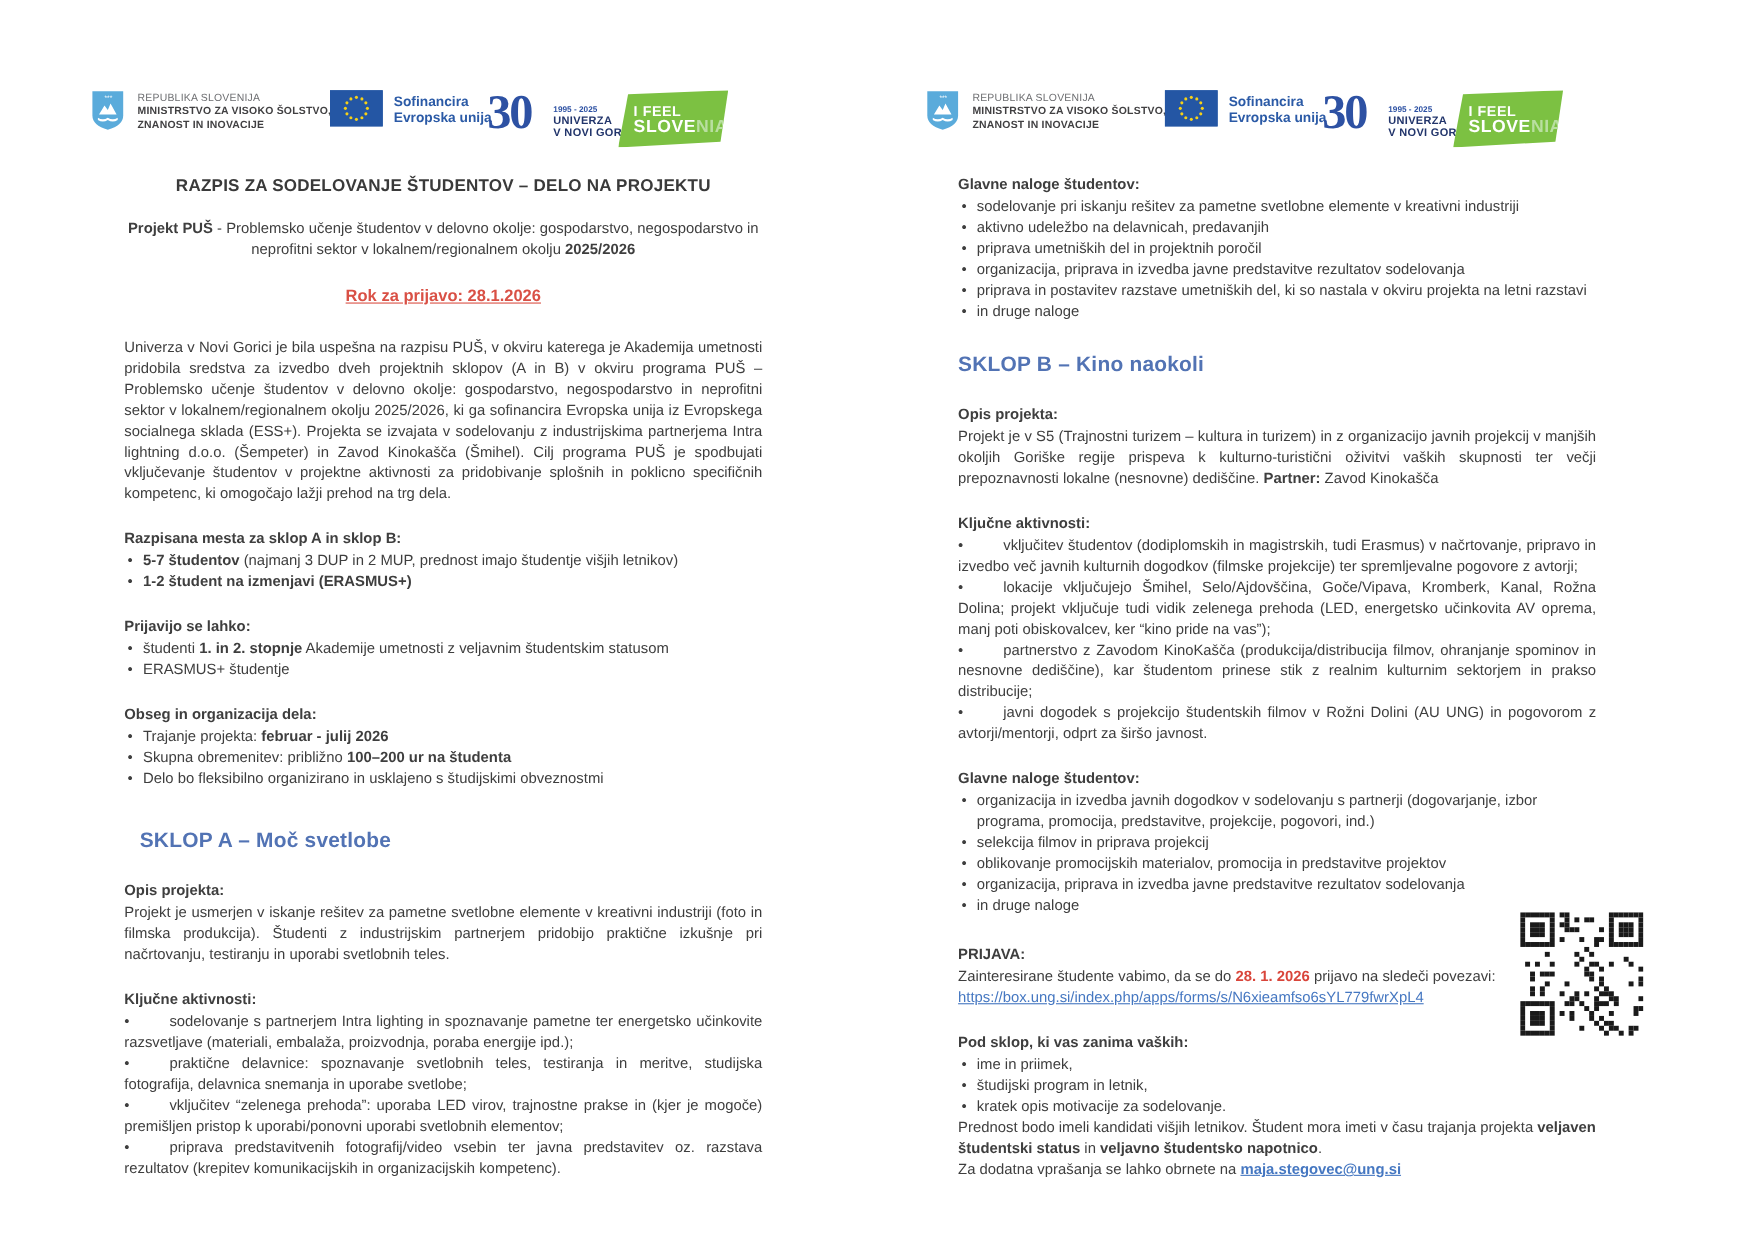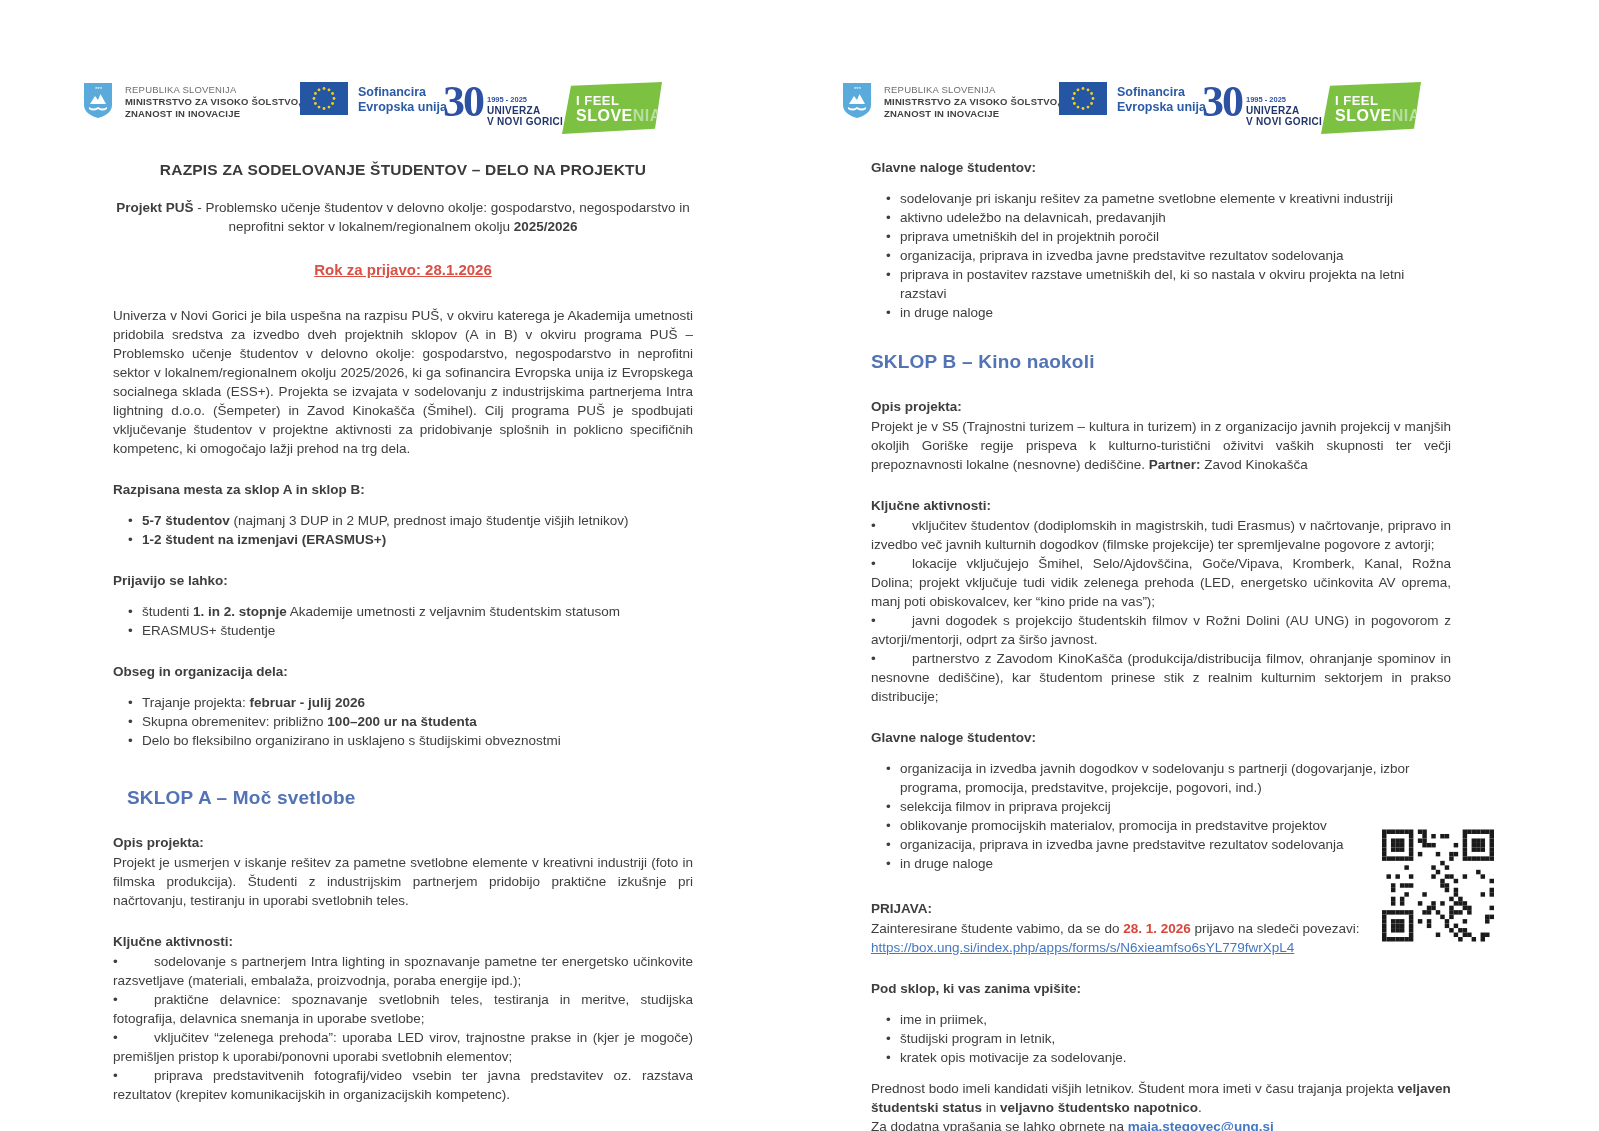--- a/index.html
+++ b/index.html
@@ -17,21 +17,21 @@
   .logo{position:absolute;top:0;}
   .logo-gov{left:83px;display:flex;align-items:flex-start;gap:12px;}
   .gov-txt{padding-top:2px;line-height:12px;}
   .gov-l1{font-size:9.5px;color:#6d6e71;letter-spacing:.2px;}
   .gov-l2,.gov-l3{font-size:9.5px;font-weight:bold;color:#414042;letter-spacing:.2px;}
   .logo-eu{left:300px;display:flex;align-items:flex-end;gap:10px;}
   .eu-flag{width:48px;height:33px;background:#2456a4;position:relative;}
   .eu-txt{font-size:12.5px;font-weight:bold;color:#2b5aa6;line-height:15px;}
   .logo-ung{left:443px;display:flex;align-items:flex-start;}
   .ung-30{font-size:44px;font-weight:bold;color:#2d51a3;line-height:40px;letter-spacing:-2px;font-family:Liberation Serif, serif;}
-  .ung-col{margin-left:4px;padding-top:12px;line-height:11px;}
+  .ung-col{margin-left:20px;padding-top:12px;line-height:11px;}
   .ung-years{font-size:7.5px;color:#2d51a3;font-weight:bold;}
   .ung-l1,.ung-l2{font-size:10px;font-weight:bold;color:#22356b;letter-spacing:.3px;}
   .logo-ifs{left:562px;width:100px;height:52px;background:#7cc142;
     clip-path:polygon(9% 7%,100% 0%,93% 90%,0% 100%);
     display:flex;flex-direction:column;justify-content:center;padding-left:14px;box-sizing:border-box;}
   .ifs-l1{font-size:13px;font-weight:bold;color:#ffffff;line-height:15px;letter-spacing:.5px;}
   .ifs-l2{font-size:16px;font-weight:bold;line-height:15px;letter-spacing:.5px;color:#ffffff;}
   .ifs-l2 .lite{color:#b9dfa0;font-weight:bold;}
 
   
@@ -44,21 +44,21 @@
   .doc-sub{margin-top:19px;font-size:13.5px;line-height:19px;}
   .deadline{margin-top:24px;font-size:15px;font-weight:bold;color:#d95045;text-decoration:underline;}
   .para{margin:0;text-align:justify;}
   .mt-intro{margin-top:27px;}
   .sec{margin-top:22px;}
   .sec-h{font-weight:bold;margin:0 0 1px 0;}
   .h2{font-size:19px;font-weight:bold;color:#5273b4;letter-spacing:.2px;}
   .mt-h2{margin-top:38px;margin-left:14px;}
   .mt-after-h2{margin-top:26px;}
 
-  ul.blist{margin:12px;padding:0;list-style:none;}
+  ul.blist{margin:0;padding:0;list-style:none;}
   ul.blist li{position:relative;padding-left:17px;margin:0;}
   ul.blist li::before{content:"\2022";position:absolute;left:3px;top:0;}
 
   .tabp{margin:0;text-align:justify;}
   .tabp .tb{display:inline-block;width:41px;}
 
   .b{font-weight:bold;}
   .red{color:#d9453a;}
   .link{color:#4577c1;text-decoration:underline;}
 
@@ -248,43 +248,43 @@
 
       <div class="sec mt-after-h2">
         <p class="sec-h">Opis projekta:</p>
         <p class="para"><span>Projekt je v S5 (Trajnostni turizem – kultura in turizem) in z organizacijo javnih projekcij v manjših okoljih Goriške regije prispeva k kulturno-turistični oživitvi vaških skupnosti ter večji prepoznavnosti lokalne (nesnovne) dediščine. </span><span class="b">Partner:</span><span> Zavod Kinokašča</span></p>
       </div>
 
       <div class="sec">
         <p class="sec-h">Ključne aktivnosti:</p>
         <p class="tabp"><span class="tb">•</span><span>vključitev študentov (dodiplomskih in magistrskih, tudi Erasmus) v načrtovanje, pripravo in izvedbo več javnih kulturnih dogodkov (filmske projekcije) ter spremljevalne pogovore z avtorji;</span></p>
         <p class="tabp"><span class="tb">•</span><span>lokacije vključujejo Šmihel, Selo/Ajdovščina, Goče/Vipava, Kromberk, Kanal, Rožna Dolina; projekt vključuje tudi vidik zelenega prehoda (LED, energetsko učinkovita AV oprema, manj poti obiskovalcev, ker “kino pride na vas”);</span></p>
+        <p class="tabp"><span class="tb">•</span><span>partnerstvo z Zavodom KinoKašča (produkcija/distribucija filmov, ohranjanje spominov in nesnovne dediščine), kar študentom prinese stik z realnim kulturnim sektorjem in prakso distribucije;</span></p>
         <p class="tabp"><span class="tb">•</span><span>javni dogodek s projekcijo študentskih filmov v Rožni Dolini (AU UNG) in pogovorom z avtorji/mentorji, odprt za širšo javnost.</span></p>
-        <p class="tabp"><span class="tb">•</span><span>partnerstvo z Zavodom KinoKašča (produkcija/distribucija filmov, ohranjanje spominov in nesnovne dediščine), kar študentom prinese stik z realnim kulturnim sektorjem in prakso distribucije;</span></p>
       </div>
 
       <div class="sec">
         <p class="sec-h">Glavne naloge študentov:</p>
         <ul class="blist">
           <li>organizacija in izvedba javnih dogodkov v sodelovanju s partnerji (dogovarjanje, izbor programa, promocija, predstavitve, projekcije, pogovori, ind.)</li>
           <li>selekcija filmov in priprava projekcij</li>
           <li>oblikovanje promocijskih materialov, promocija in predstavitve projektov</li>
           <li>organizacija, priprava in izvedba javne predstavitve rezultatov sodelovanja</li>
           <li>in druge naloge</li>
         </ul>
       </div>
 
       <div class="sec" style="margin-top:26px;">
         <p class="sec-h">PRIJAVA:</p>
         <p class="para" style="text-align:left;"><span>Zainteresirane študente vabimo, da se do </span><span class="b red">28. 1. 2026</span><span> prijavo na sledeči povezavi:</span></p>
         <p class="para" style="text-align:left;"><a class="link" href="#">https://box.ung.si/index.php/apps/forms/s/N6xieamfso6sYL779fwrXpL4</a></p>
       </div>
 
       <div class="sec">
-        <p class="sec-h">Pod sklop, ki vas zanima vpišite:</p>
+        <p class="sec-h">Pod sklop, ki vas zanima vaških:</p>
         <ul class="blist">
           <li>ime in priimek,</li>
           <li>študijski program in letnik,</li>
           <li>kratek opis motivacije za sodelovanje.</li>
         </ul>
         <p class="para" style="text-align:left;"><span>Prednost bodo imeli kandidati višjih letnikov. Študent mora imeti v času trajanja projekta </span><span class="b">veljaven študentski status</span><span> in </span><span class="b">veljavno študentsko napotnico</span><span>.</span></p>
         <p class="para" style="text-align:left;"><span>Za dodatna vprašanja se lahko obrnete na </span><span class="b link">maja.stegovec@ung.si</span></p>
       </div>
     </div>
 

